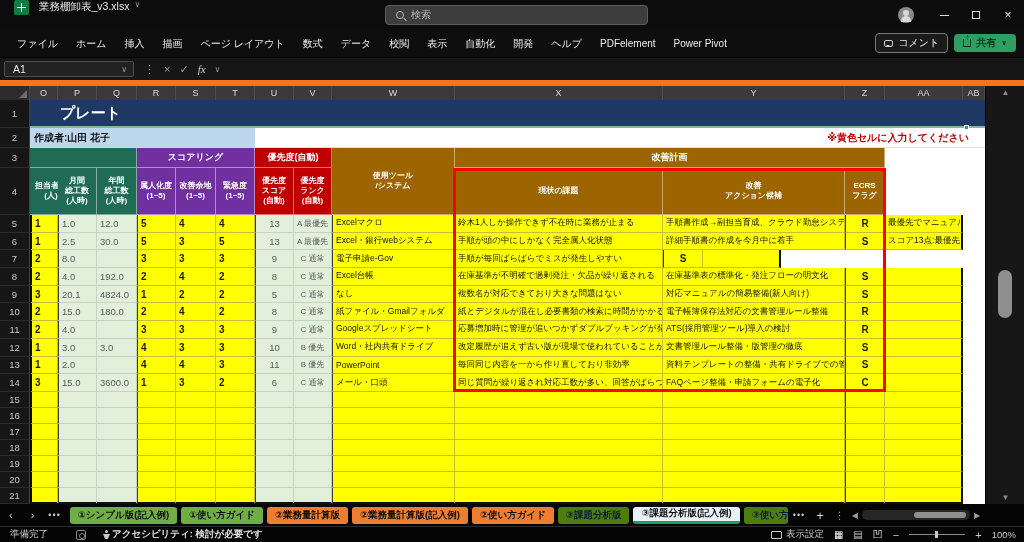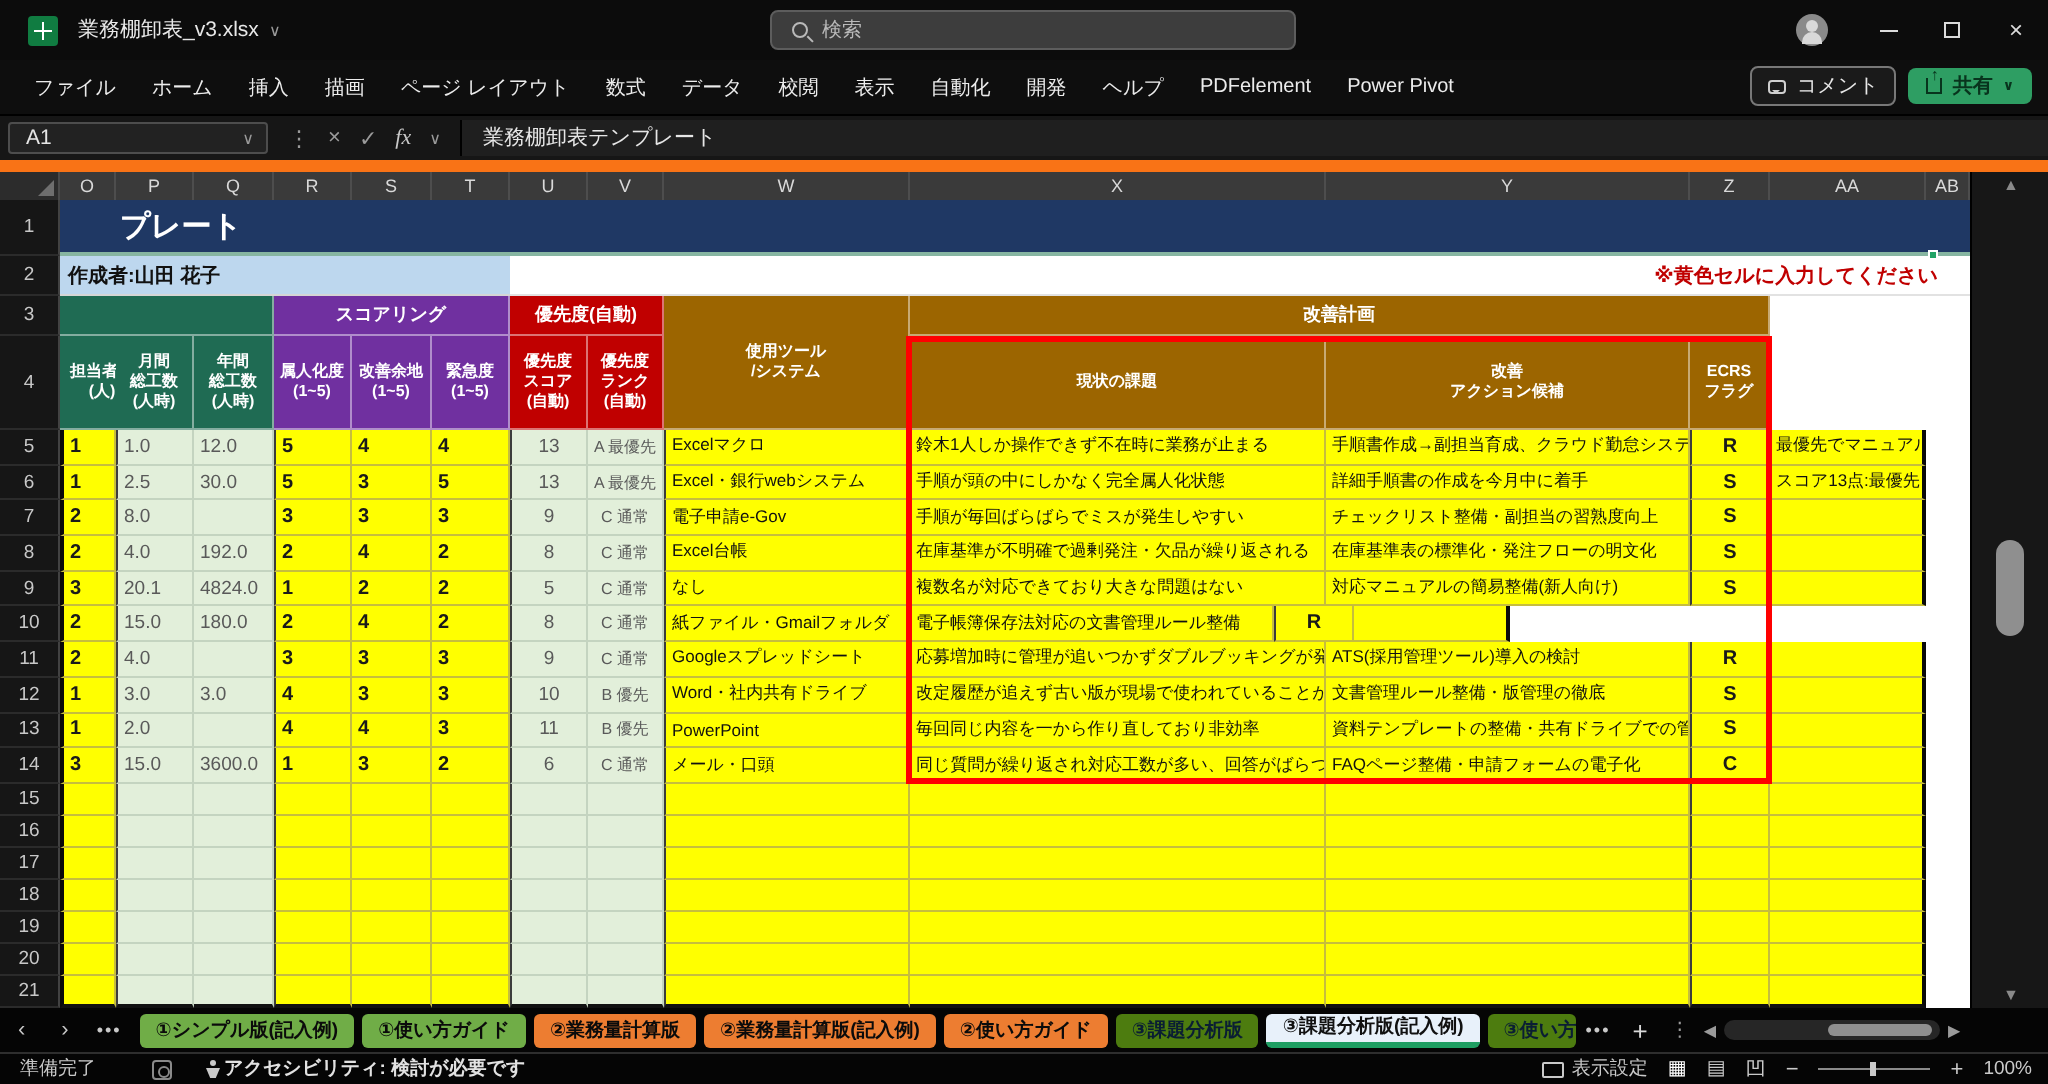--- a/index.html
+++ b/index.html
@@ -1,21 +1,21 @@
 <!DOCTYPE html>
 <html><head>
 <meta charset="utf-8">
 <style>
   html,body{margin:0;padding:0;background:#000;}
   *{box-sizing:border-box;}
   #app{position:relative;width:1024px;height:542px;overflow:hidden;background:#0b0b0b;
        font-family:"Liberation Sans","DejaVu Sans",sans-serif;-webkit-font-smoothing:antialiased;}
 
   
-  .titlebar{height:30px;background:#0c0c0c;display:flex;align-items:center;position:relative;color:#e8e8e8;}
+  .titlebar{height:30px;background:#0c0c0c;display:flex;align-items:flex-start;position:relative;color:#e8e8e8;}
   .appicon{width:15px;height:15px;margin-left:14px;background:#107c41;border-radius:2px;position:relative;flex-shrink:0;}
   .appicon::after{content:"";position:absolute;left:3px;top:3px;right:3px;bottom:3px;
        background:linear-gradient(#fff,#fff) 0 4px/9px 1px no-repeat,linear-gradient(#fff,#fff) 4px 0/1px 9px no-repeat;}
   .doctitle{margin-left:10px;font-size:10.5px;white-space:nowrap;}
   .chev{color:#9a9a9a;font-size:8px;margin-left:5px;}
   .searchbox{position:absolute;left:385px;top:5px;width:263px;height:20px;background:#3d3d3d;
        border:1px solid #5d5d5d;border-radius:4px;display:flex;align-items:center;color:#b9b9b9;font-size:10px;}
   .mag{width:8px;height:8px;border:1.2px solid #b9b9b9;border-radius:50%;margin:0 7px 0 10px;position:relative;}
   .mag::after{content:"";position:absolute;width:4px;height:1.2px;background:#b9b9b9;transform:rotate(45deg);left:6px;top:7px;}
   .tb-right{position:absolute;right:0;top:0;height:30px;display:flex;align-items:center;}
@@ -205,21 +205,20 @@
       <span>A1</span>
       <span class="nchev">∨</span>
     </div>
     <div class="fxicons">
       <span>⋮</span>
       <span>×</span>
       <span>✓</span>
       <span class="fxit">fx</span>
       <span style="font-size:8px;">∨</span>
     </div>
-    <div class="finput">業務棚卸表テンプレート</div>
   </div>
 
   <div class="sheet">
     <div class="colhead" id="col-letters">
       <div class="corner"></div>
     <div class="ch cO">O</div>
         <div class="ch cP">P</div>
         <div class="ch cQ">Q</div>
         <div class="ch cR">R</div>
         <div class="ch cS">S</div>
@@ -329,21 +328,20 @@
           <div class="cell cO fy tO edgeL">2</div>
           <div class="cell cP fg tnum dl">8.0</div>
           <div class="cell cQ fg tnum"></div>
           <div class="cell cR fy tscore dl">3</div>
           <div class="cell cS fy tscore">3</div>
           <div class="cell cT fy tscore">3</div>
           <div class="cell cU fg tnum tctr dl">9</div>
           <div class="cell cV fg tnum tctr tsm">C 通常</div>
           <div class="cell cW fy ttxt dl">電子申請e-Gov</div>
           <div class="cell cX fy ttxt">手順が毎回ばらばらでミスが発生しやすい</div>
-          <div class="cell cY fy ttxt">チェックリスト整備・副担当の習熟度向上</div>
           <div class="cell cZ fy tscore tctr dl">S</div>
           <div class="cell cAA fy ttxt tsm edgeR"></div>
           <div class="cell cAB fw"></div>
         </div>
         <div class="row drow">
           <div class="rh">8</div>
           <div class="cell cO fy tO edgeL">2</div>
           <div class="cell cP fg tnum dl">4.0</div>
           <div class="cell cQ fg tnum">192.0</div>
           <div class="cell cR fy tscore dl">2</div>
@@ -379,20 +377,21 @@
           <div class="rh">10</div>
           <div class="cell cO fy tO edgeL">2</div>
           <div class="cell cP fg tnum dl">15.0</div>
           <div class="cell cQ fg tnum">180.0</div>
           <div class="cell cR fy tscore dl">2</div>
           <div class="cell cS fy tscore">4</div>
           <div class="cell cT fy tscore">2</div>
           <div class="cell cU fg tnum tctr dl">8</div>
           <div class="cell cV fg tnum tctr tsm">C 通常</div>
           <div class="cell cW fy ttxt dl">紙ファイル・Gmailフォルダ</div>
+          <div class="cell cX fy ttxt">紙とデジタルが混在し必要書類の検索に時間がかかる</div>
           <div class="cell cY fy ttxt">電子帳簿保存法対応の文書管理ルール整備</div>
           <div class="cell cZ fy tscore tctr dl">R</div>
           <div class="cell cAA fy ttxt tsm edgeR"></div>
           <div class="cell cAB fw"></div>
         </div>
         <div class="row drow">
           <div class="rh">11</div>
           <div class="cell cO fy tO edgeL">2</div>
           <div class="cell cP fg tnum dl">4.0</div>
           <div class="cell cQ fg tnum"></div>

